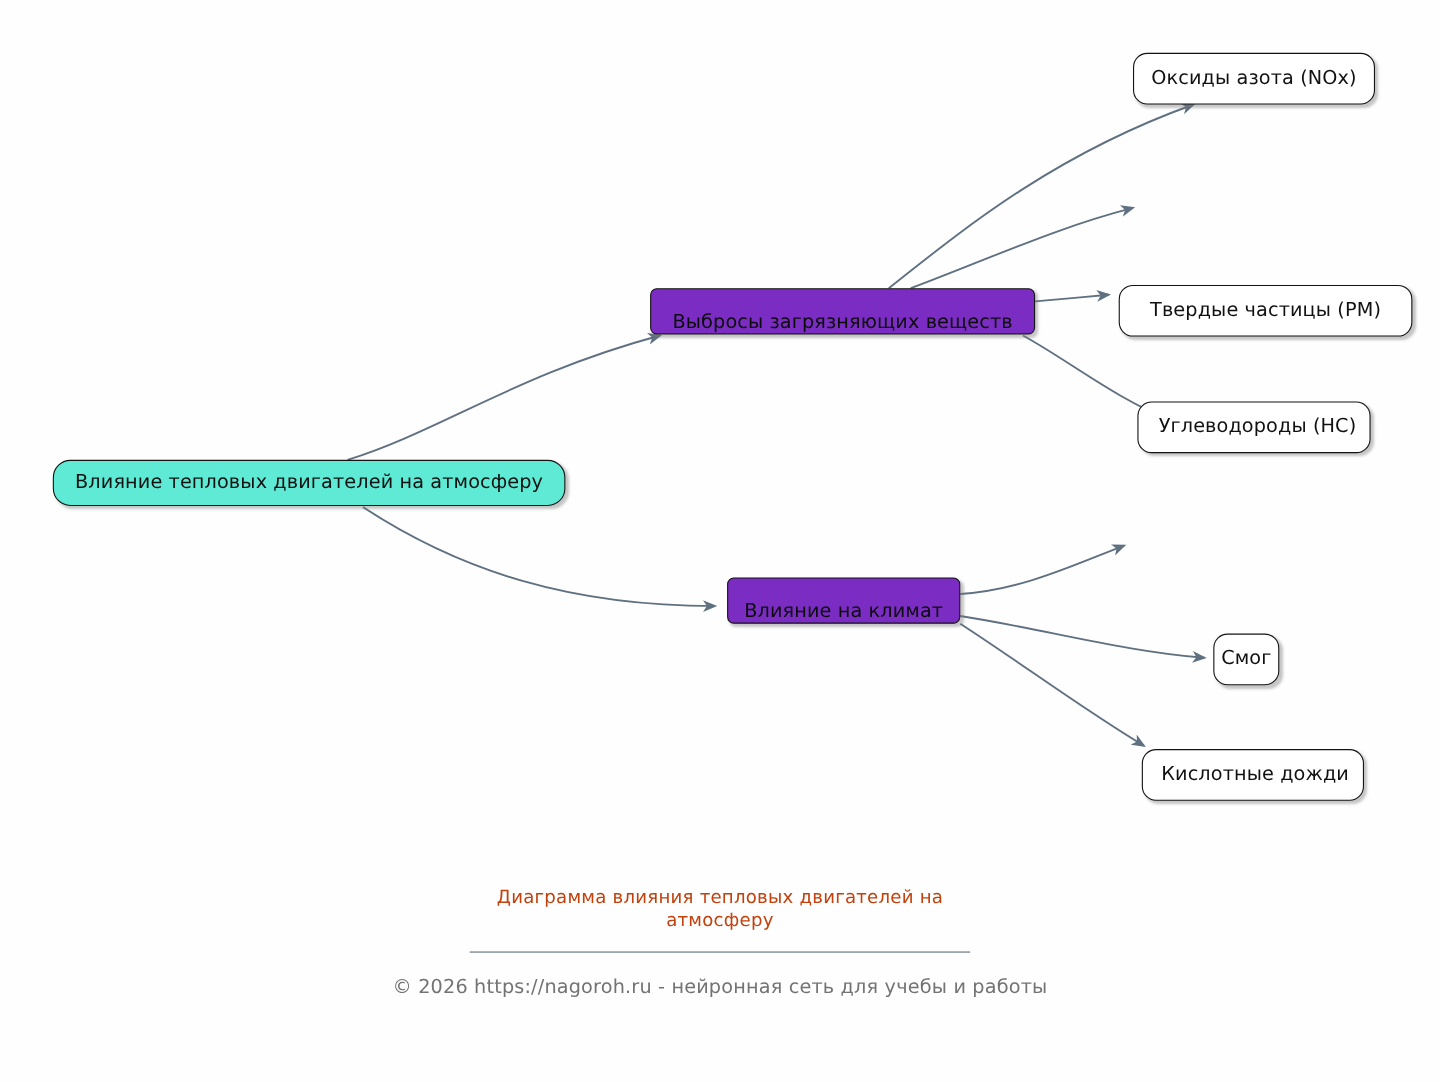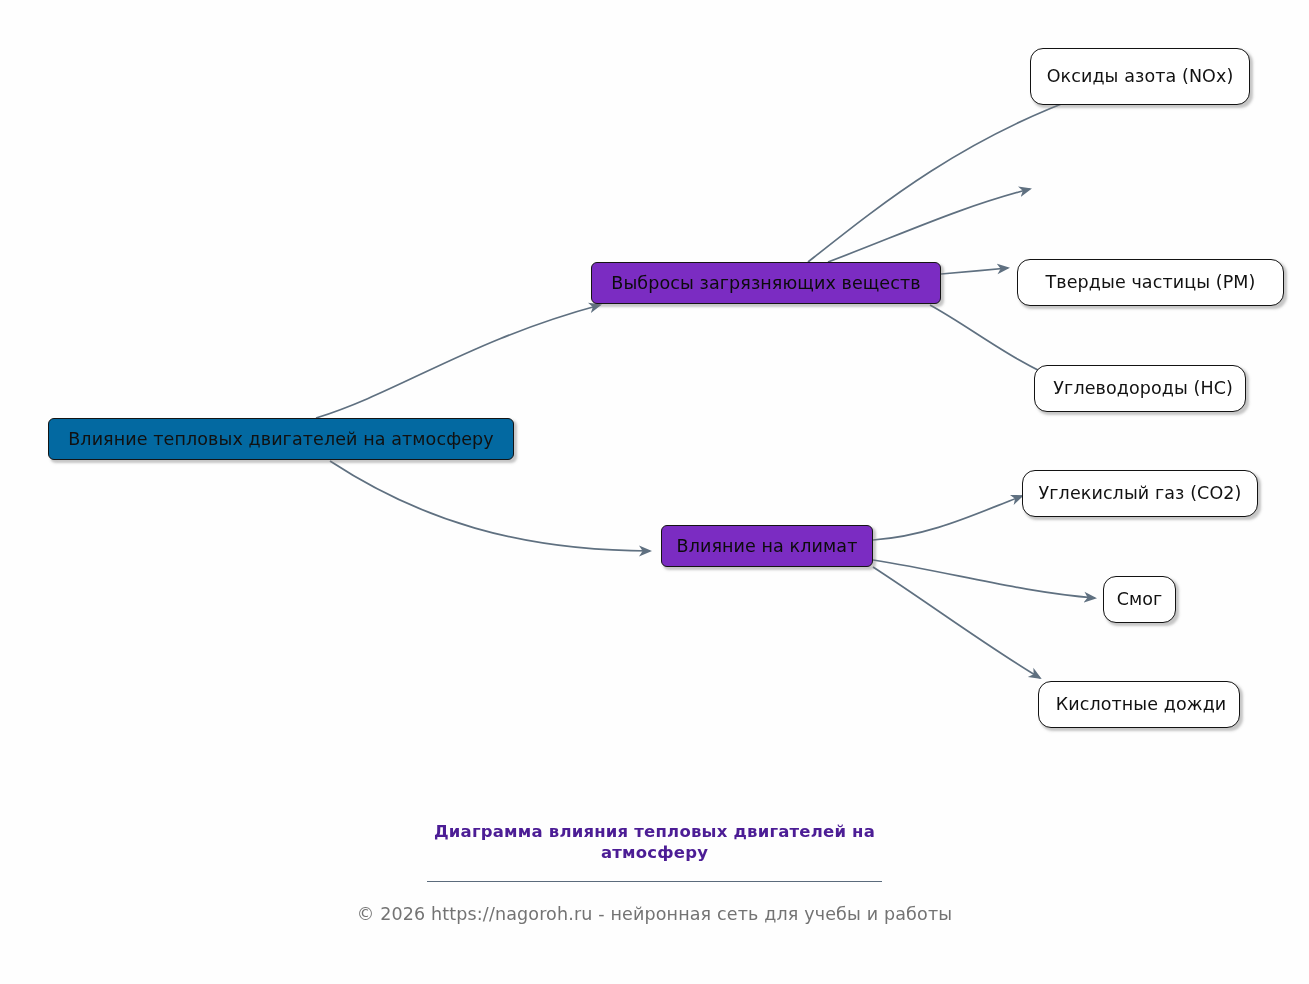--- a/index.html
+++ b/index.html
@@ -46,48 +46,49 @@
     color: #111111;
     font-size: 17.5px;
     line-height: 1.15;
     letter-spacing: 0.1px;
     white-space: nowrap;
     box-shadow: 2.5px 2.5px 2.5px rgba(120,120,120,0.42);
     padding: 0 12px;
   }
 
   .node.root {
-    background: #0369a1;
+    background: #5eead4;
     border-color: #141414;
-    border-radius: 6px;
+    border-radius: 16px;
   }
 
   .node.branch {
     background: #7b2cc2;
     border-color: #141414;
     border-radius: 6px;
     color: #0c0c0c;
+    align-items: flex-end;
   }
 
   #caption-block {
     position: absolute;
     left: 0;
     top: 806px;
     width: 1309px;
     text-align: center;
   }
 
   #caption-title {
     font-size: 16.5px;
-    font-weight: bold;
-    color: #4c1d95;
+    font-weight: normal;
+    color: #c2410c;
     line-height: 1.25;
     letter-spacing: 0.2px;
     max-width: 470px;
-    margin: 16px auto;
+    margin: 0 auto;
   }
 
   #caption-divider {
     width: 455px;
     height: 0;
     margin: 18px auto 0 auto;
     border-top: 1.4px solid #5b6b7c;
   }
 
   #caption-copyright {
@@ -129,38 +130,35 @@
   </div>
 
   <div class="node branch" style="left:591px; top:262px; width:350px; height:42px;">
     <span>Выбросы загрязняющих веществ</span>
   </div>
 
   <div class="node branch" style="left:661px; top:525px; width:212px; height:42px;">
     <span>Влияние на климат</span>
   </div>
 
-  <div class="node leaf" style="left:1030px; top:48px; width:220px; height:57px;padding-left:12px;">
+  <div class="node leaf" style="left:1030px; top:48px; width:220px; height:47px;padding-left:12px;">
     <span>Оксиды азота (NOx)</span>
   </div>
 
 
   <div class="node leaf" style="left:1017px; top:259px; width:267px; height:47px;">
     <span>Твердые частицы (PM)</span>
   </div>
 
   <div class="node leaf" style="left:1034px; top:365px; width:212px; height:47px;justify-content:flex-end;">
     <span>Углеводороды (HC)</span>
   </div>
 
-  <div class="node leaf" style="left:1022px; top:470px; width:236px; height:47px;">
-    <span>Углекислый газ (CO2)</span>
-  </div>
 
-  <div class="node leaf" style="left:1103px; top:576px; width:73px; height:47px;">
+  <div class="node leaf" style="left:1103px; top:576px; width:60px; height:47px;">
     <span>Смог</span>
   </div>
 
   <div class="node leaf" style="left:1038px; top:681px; width:202px; height:47px;padding-left:16px;">
     <span>Кислотные дожди</span>
   </div>
 
 </div>
 
 <div id="caption-block">

